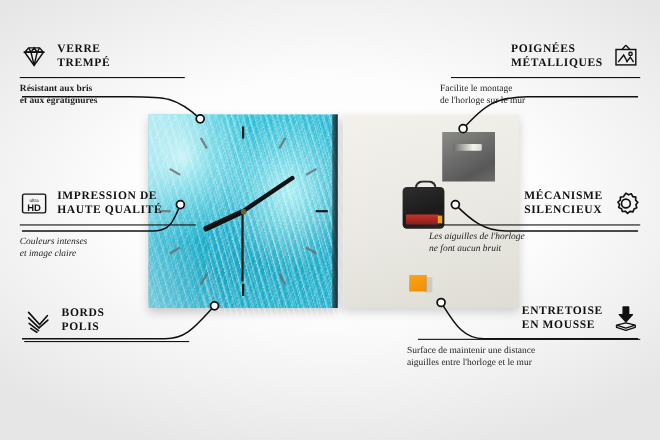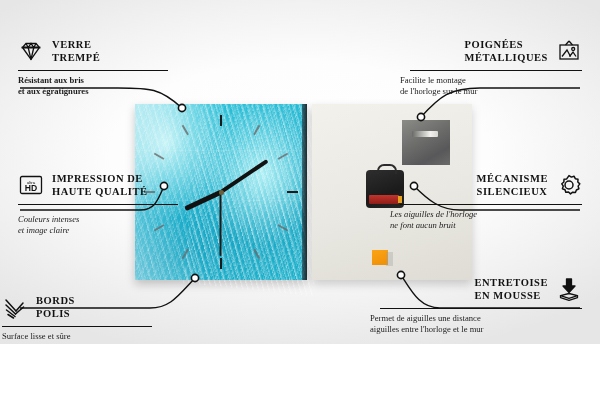--- a/index.html
+++ b/index.html
@@ -8,21 +8,21 @@
   }
   body {
     width: 600px;
     height: 400px;
     font-family: "Liberation Serif", serif;
     overflow: hidden;
   }
   #stage {
     position: relative;
     width: 600px;
-    height: 344px;
+    height: 400px;
     background:
       radial-gradient(ellipse 70% 60% at 50% 45%, #ffffff 0%, #fdfdfd 45%, #f2f2f2 72%, #e6e6e6 100%);
     overflow: hidden;
   }
 
   
   #product {
     position: absolute;
     left: 135px;
     top: 104px;
@@ -320,43 +320,40 @@
         <span>HAUTE QUALITÉ</span>
       </span>
     </div>
     <div class="co-rule" style="width:160px; margin-top:6px;"></div>
     <div class="co-desc" style="margin-top:9px;font-style:italic;">
       <span>Couleurs intenses</span><br>
       <span>et image claire</span>
     </div>
   </div>
 
-  <div class="callout co-left" style="left:2px; top:278px; width:160px;margin-top:16px;">
+  <div class="callout co-left" style="left:22px; top:278px; width:160px;">
     <div class="head-row">
       <span class="ico">
         <svg viewBox="0 0 26 26">
             <g fill="none" stroke="#111" stroke-width="1.5" stroke-linecap="round">
           <path d="M4 6 L14 17"></path>
           <path d="M4 11 L13.5 20"></path>
           <path d="M4.5 16 L13 22.5"></path>
           <path d="M6 20.5 L11.5 24"></path>
           <path d="M14 17 L21 9"></path>
           <path d="M13.5 20 L21.5 13"></path>
         </g>
           </svg>
       </span>
       <span class="co-title">
         <span>BORDS</span><br>
         <span>POLIS</span>
       </span>
     </div>
     <div class="co-rule" style="width:150px; margin-top:6px;"></div>
-    <div class="co-desc" style="margin-top:4px;">
-      <span>Surface lisse et sûre</span>
-    </div>
   </div>
 
   <div class="callout co-right" style="right:18px; top:38px; width:182px;">
     <div class="head-row rev">
       <span class="co-title">
         <span>POIGNÉES</span><br>
         <span>MÉTALLIQUES</span>
       </span>
       <span class="ico">
         <svg viewBox="0 0 26 26">
@@ -410,18 +407,18 @@
             <g fill="none" stroke="#111" stroke-width="1.3" stroke-linejoin="round">
           <path d="M10.5 3 h5 v7 h3.5 l-6 6.5 l-6 -6.5 h3.5 z" fill="#111" stroke="#111"></path>
           <path d="M13 17.5 L4.5 19.6 L13 22.3 L21.5 19.6 Z"></path>
           <path d="M4.5 19.6 v2 L13 24.3 L21.5 21.6 v-2"></path>
         </g>
           </svg>
       </span>
     </div>
     <div class="co-rule" style="width:202px; margin:6px 0 0 auto;"></div>
     <div class="co-desc" style="margin-top:4px;">
-      <span>Permet de aiguilles une distance</span><br>
+      <span>Surface de maintenir une distance</span><br>
       <span>aiguilles entre l'horloge et le mur</span>
     </div>
   </div>
 
 </div>
 
 </body></html>

